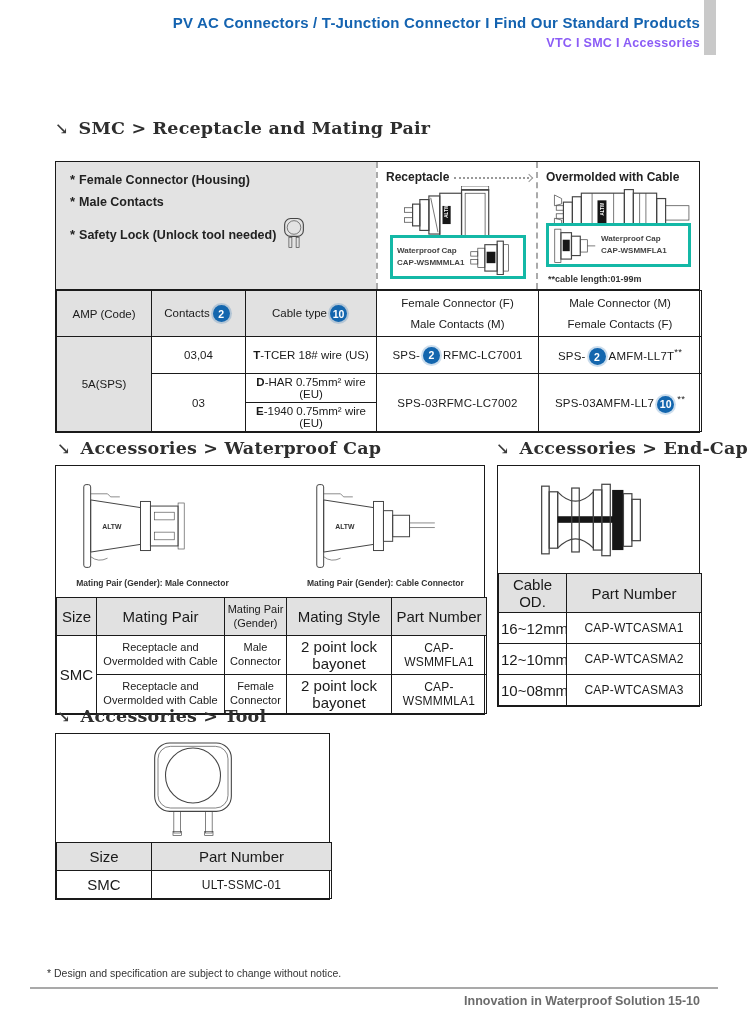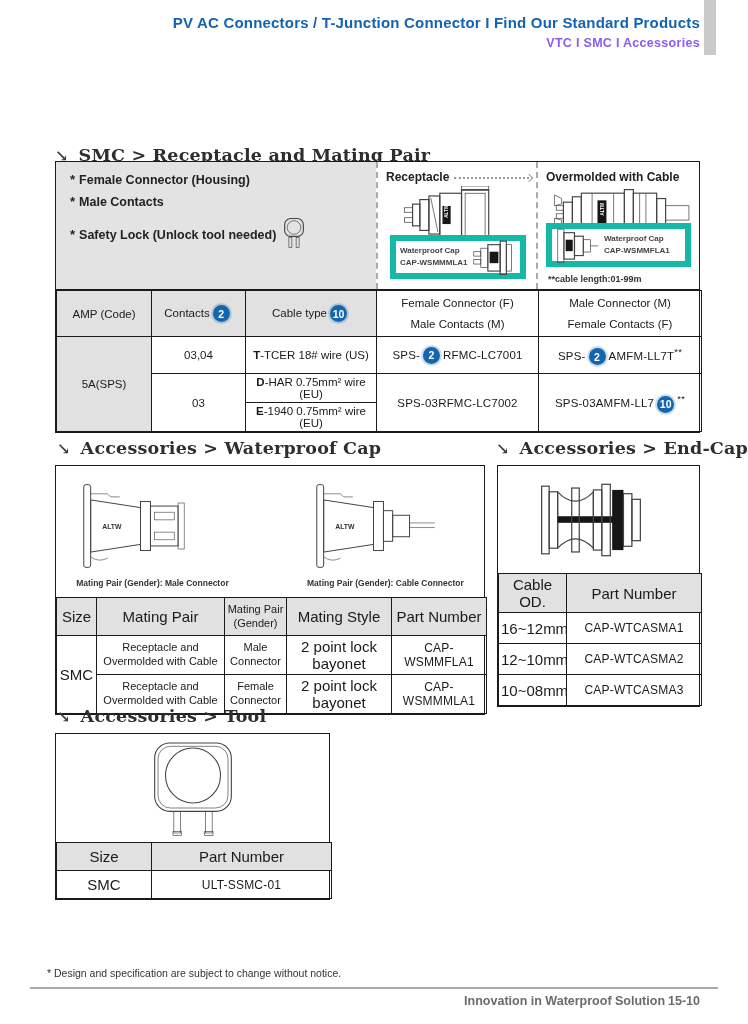--- a/index.html
+++ b/index.html
@@ -27,21 +27,21 @@
   .sec1-top { display:flex; height:128px; border-bottom:1px solid #1a1a1a; }
   .feature-cell { width:320px; background:#e3e3e3; padding:10px 0 0 14px; }
   .feature-line { display:flex; align-items:center; font-size:12.5px; font-weight:bold; color:#222; margin-bottom:7px; }
   .feature-line .bullet { margin-right:4px; font-size:13px; }
   .recept-cell { width:160px; border-left:2px dashed #aaa; position:relative; padding-top:6px; }
   .overm-cell  { width:163px; border-left:2px dashed #aaa; position:relative; padding-top:6px; }
   .cell-head { display:flex; align-items:center; font-size:12px; font-weight:bold; color:#222; padding:2px 4px 0 8px; }
   .dots { flex:1; border-top:2px dotted #999; margin:2px 1px 0 5px; }
   .chev { width:6px; height:6px; border-top:1.5px solid #999; border-right:1.5px solid #999; transform:rotate(45deg); margin-left:-4px; margin-top:1px; flex:none; }
   .conn-art { display:block; margin:2px auto 0 auto; }
-  .cap-box { position:absolute; bottom:10px; border:6px solid #14b8a6; background:#fff; display:flex; align-items:center; padding:2px 4px; gap:4px; }
+  .cap-box { position:absolute; bottom:10px; border:3px solid #14b8a6; background:#fff; display:flex; align-items:center; padding:2px 4px; gap:4px; }
   .cap-box .cap-txt { font-size:8px; font-weight:bold; color:#444; line-height:1.5; text-align:left; white-space:nowrap; }
   .capL { left:12px; right:10px; height:44px; }
   .capR { left:8px; right:8px; height:44px; bottom:22px; }
   .cable-note { position:absolute; bottom:5px; left:10px; font-size:9px; font-weight:bold; color:#333; }
 
   .t1 td, .t1 th { font-size:11.5px; }
   .t1 .h2line { line-height:1.8; font-size:11.5px; }
 
   .badge { display:inline-flex; align-items:center; justify-content:center; background:#1366ae; color:#fff; font-weight:bold; font-size:10.5px; height:17px; min-width:17px; border-radius:9px; padding:0 2px; box-shadow:0 0 0 2px rgba(19,102,174,.22); vertical-align:middle; margin:0 3px; }
 
@@ -66,21 +66,21 @@
 </style>
 </head>
 <body>
 
 <div class="page">
 
   <div class="hdr-title">PV AC Connectors / T-Junction Connector I Find Our Standard Products</div>
   <div class="hdr-sub">VTC I SMC I Accessories</div>
   <div class="hdr-bar"></div>
 
-  <div class="sec-title" style="left:55px; top:118px;margin-top:27px;">
+  <div class="sec-title" style="left:55px; top:118px;">
     <span class="arrow">↘</span><span>SMC &gt; Receptacle and Mating Pair</span>
   </div>
 
   <div class="box" style="left:55px; top:161px; width:645px;">
     <div class="sec1-top">
       <div class="feature-cell">
         <div class="feature-line">
           <span class="bullet">*</span>
           <span>Female Connector (Housing)</span>
         </div>

